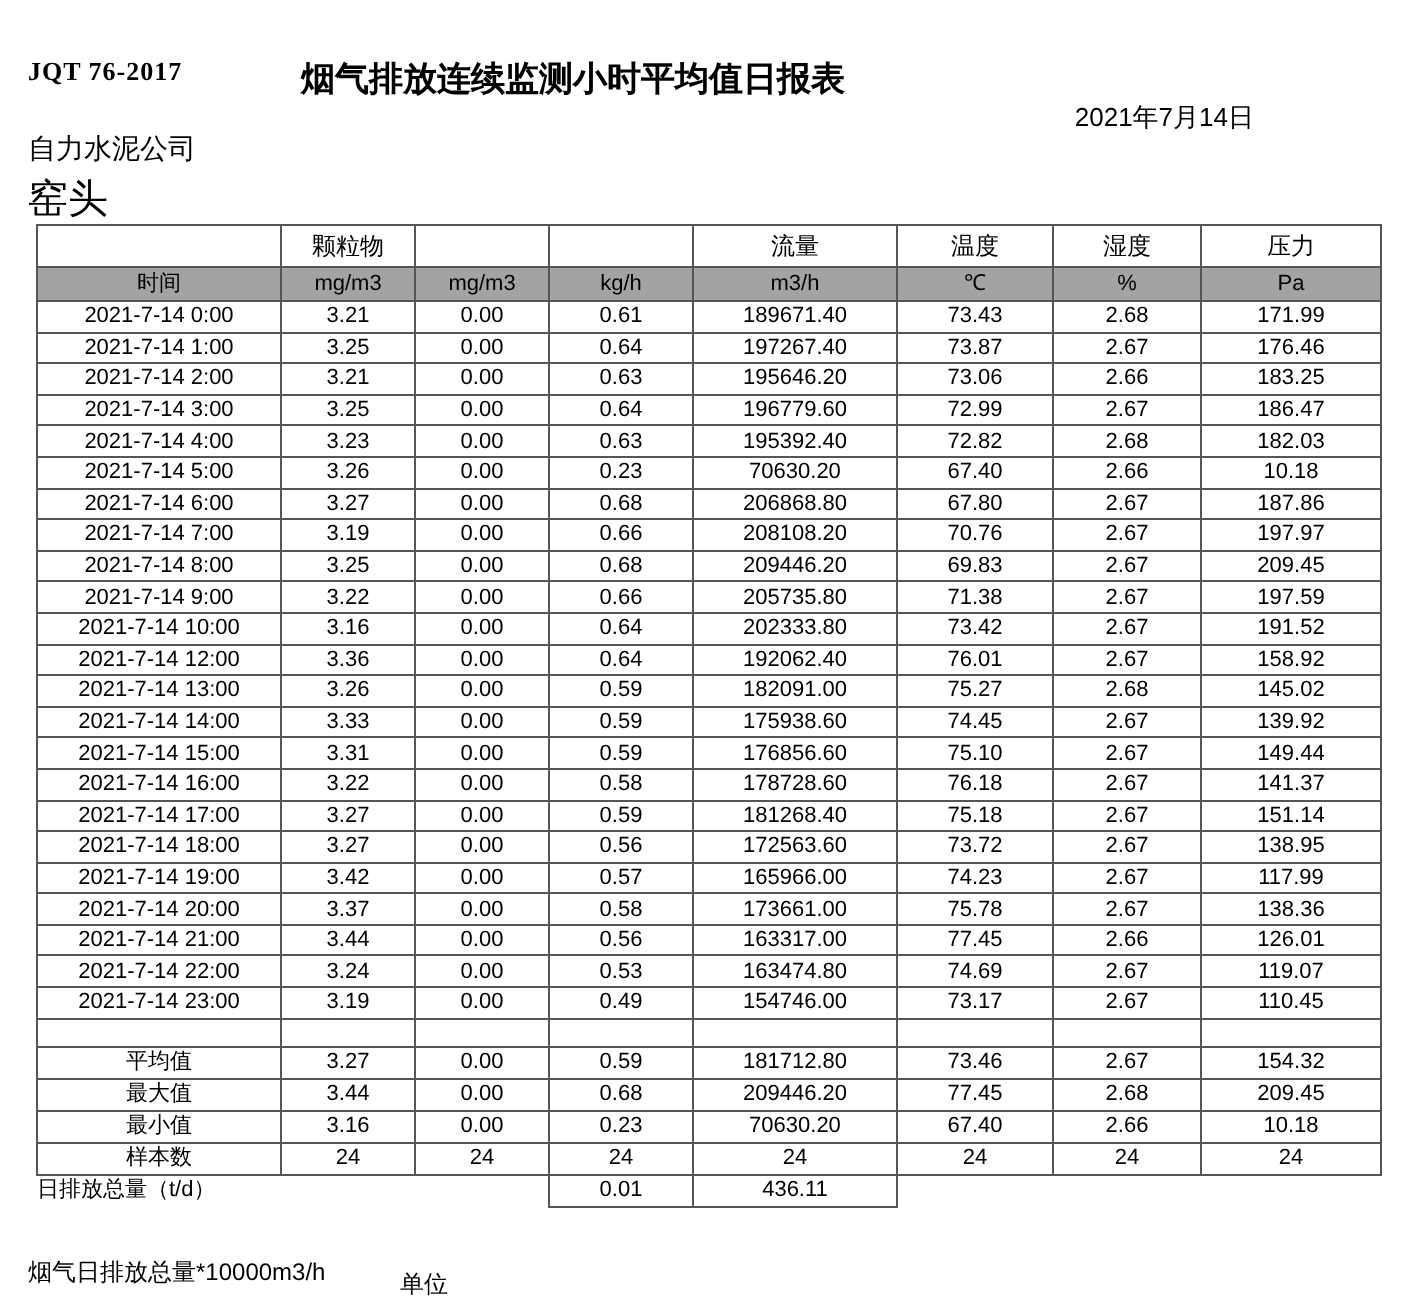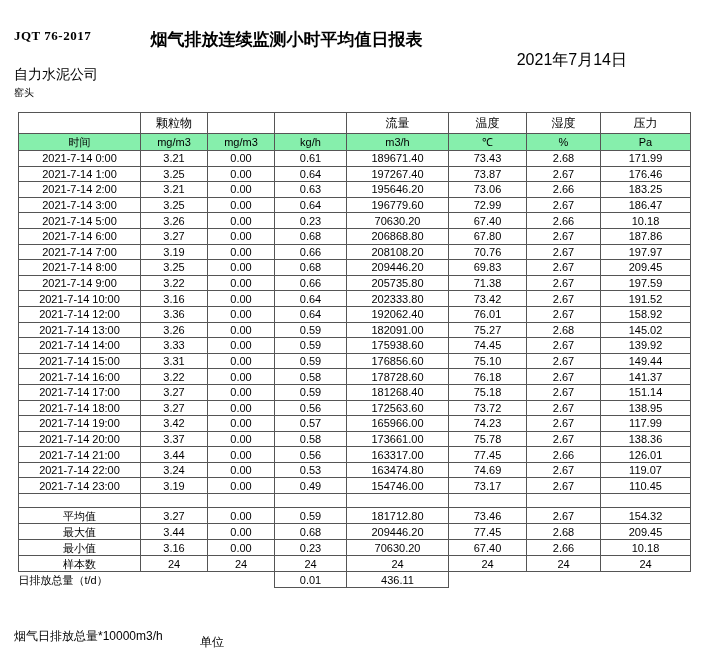--- a/index.html
+++ b/index.html
@@ -32,34 +32,34 @@
     width: 573px;
     text-align: center;
     font-family: "Liberation Serif", serif;
     font-weight: bold;
     font-size: 17px;
   }
   .date {
     position: absolute;
     right: 76px;
     top: 50px;
-    font-size: 16px;
+    font-size: 13px;
     font-family: "Liberation Sans", sans-serif;
   }
   .company {
     position: absolute;
     left: 14px;
     top: 66px;
     font-size: 14px;
   }
   .unit-name {
     position: absolute;
     left: 14px;
     top: 86px;
-    font-size: 10px;
+    font-size: 20px;
   }
   table.main {
     position: absolute;
     left: 18px;
     top: 112px;
     border-collapse: collapse;
     font-size: 11px;
     table-layout: fixed;
     width: 667px;
   }
@@ -76,21 +76,21 @@
   }
   col.c-time { width: 122px; }
   col.c-num  { width: 67px; }
   col.c-kgh  { width: 72px; }
   col.c-flow { width: 102px; }
   col.c-temp { width: 78px; }
   col.c-hum  { width: 74px; }
   col.c-pres { width: 90px; }
 
   tr.group-head td { height: 20px; font-size: 12px; }
-  tr.unit-row td { background: #86efac; height: 16px; font-size: 11px; }
+  tr.unit-row td { background: #a3a3a3; height: 16px; font-size: 11px; }
   tr.data-row td { height: 14.6px; }
   tr.data-row td.time-cell { }
   td.left-pad { text-align: left; padding-left: 8px; }
   tr.blank-row td { height: 13px; border-left: 1px solid #555555; border-right: 1px solid #555555; }
   tr.summary-row td { height: 15px; }
   .nb { border: none !important; }
 
   .footer-line {
     position: absolute;
     font-size: 12px;
@@ -175,20 +175,30 @@
         <td class="time-cell">2021-7-14 3:00</td>
         <td class="left-pad">3.25</td>
         <td class="left-pad">0.00</td>
         <td class="left-pad">0.64</td>
         <td>196779.60</td>
         <td>72.99</td>
         <td>2.67</td>
         <td>186.47</td>
       </tr>
     <tr class="data-row">
+        <td class="time-cell">2021-7-14 4:00</td>
+        <td class="left-pad">3.23</td>
+        <td class="left-pad">0.00</td>
+        <td class="left-pad">0.63</td>
+        <td>195392.40</td>
+        <td>72.82</td>
+        <td>2.68</td>
+        <td>182.03</td>
+      </tr>
+    <tr class="data-row">
         <td class="time-cell">2021-7-14 5:00</td>
         <td class="left-pad">3.26</td>
         <td class="left-pad">0.00</td>
         <td class="left-pad">0.23</td>
         <td>70630.20</td>
         <td>67.40</td>
         <td>2.66</td>
         <td>10.18</td>
       </tr>
     <tr class="data-row">

